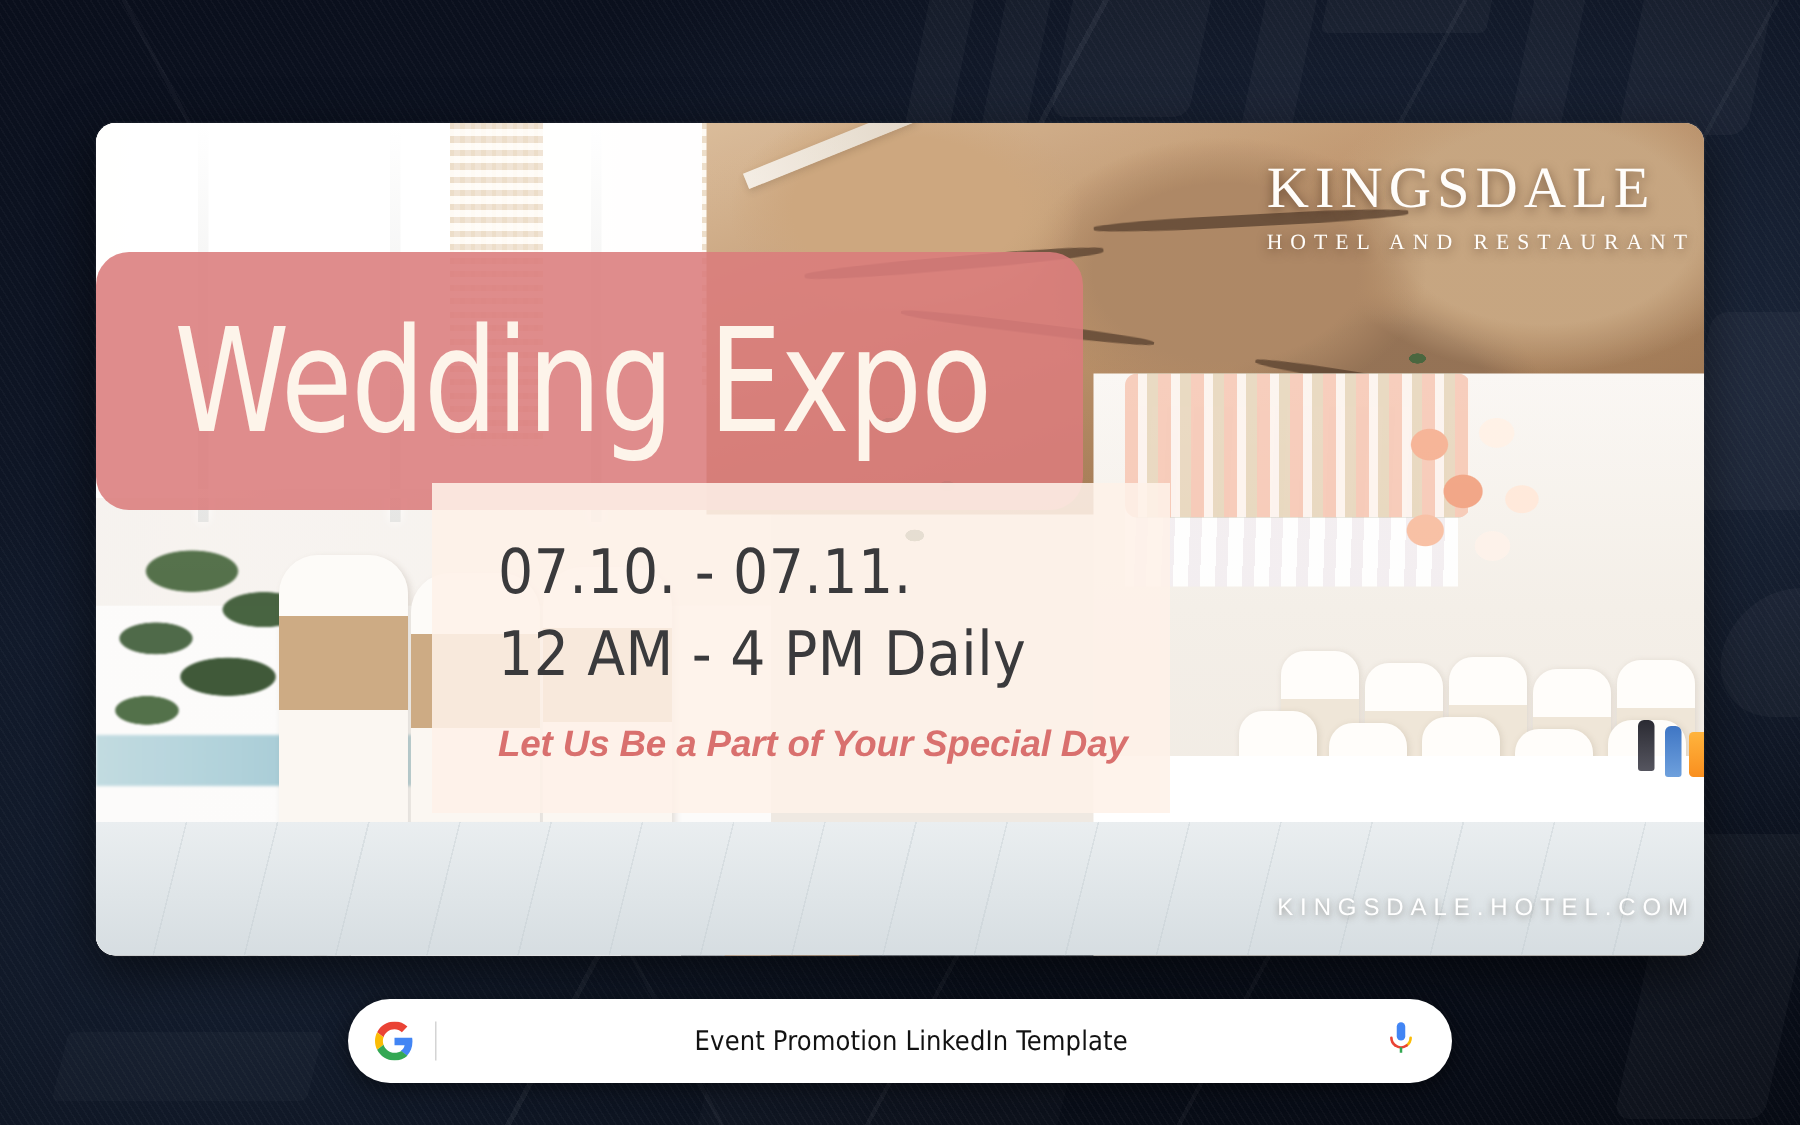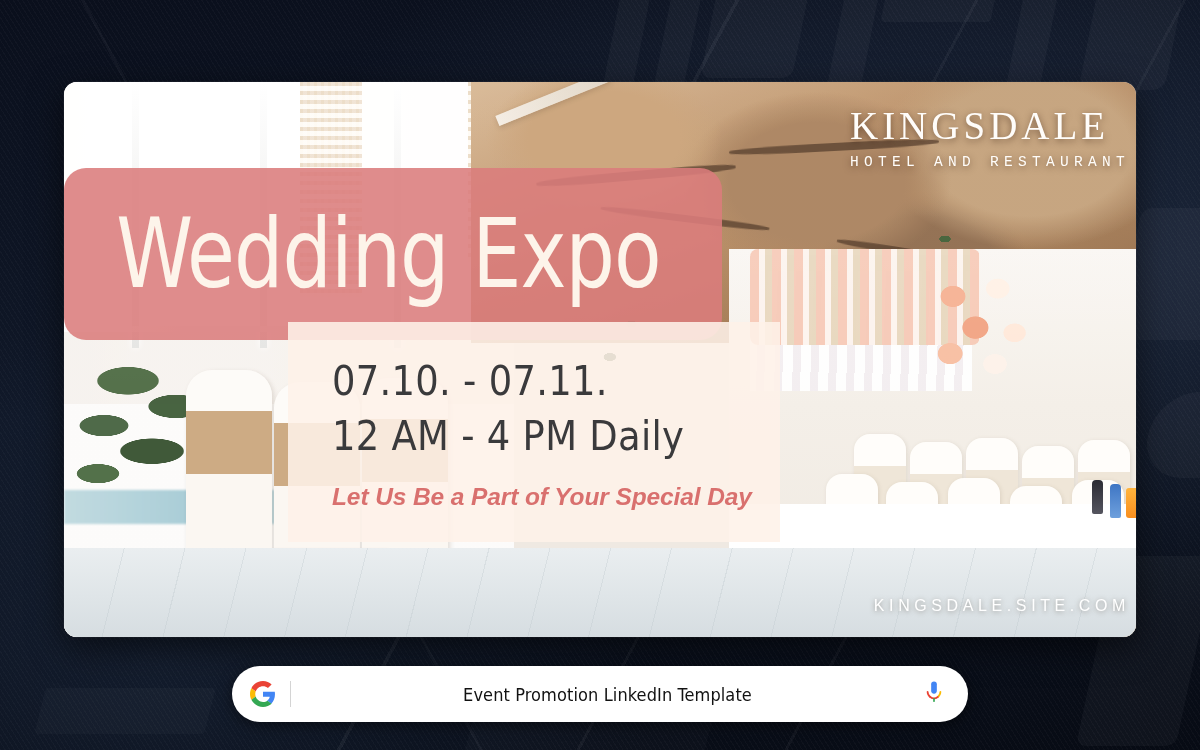--- a/index.html
+++ b/index.html
@@ -285,21 +285,21 @@
     color: #fffdfa;
     text-shadow: 0 2px 7px rgba(60,34,18,.6);
   }
   #brand-name {
     font-family: "Liberation Serif", serif;
     font-size: 39px;
     letter-spacing: 4px;
     line-height: 1;
   }
   #brand-tagline {
-    font-family: Liberation Mono, monospace;
+    font-family: Liberation Serif, serif;
     font-size: 14.5px;
     letter-spacing: 5.3px;
     margin-top: 9px;
   }
 
   
   #headline-band {
     position: absolute;
     left: 0;
     top: 86px;
@@ -499,21 +499,21 @@
     <div id="headline-band">
       <div id="headline-text">Wedding Expo</div>
     </div>
 
     <div id="info-panel">
       <div class="info-line">07.10. - 07.11.</div>
       <div class="info-line">12 AM - 4 PM Daily</div>
       <div id="info-tagline">Let Us Be a Part of Your Special Day</div>
     </div>
 
-    <div id="website-url">KINGSDALE.SITE.COM</div>
+    <div id="website-url">KINGSDALE.HOTEL.COM</div>
   </div>
 
   <div id="search-bar">
 
     <svg id="google-logo" viewBox="0 0 48 48">
       <path fill="#EA4335" d="M24 9.5c3.5 0 6.6 1.2 9.1 3.6l6.8-6.8C35.9 2.4 30.3 0 24 0 14.6 0 6.5 5.4 2.6 13.2l7.9 6.1C12.4 13.6 17.7 9.5 24 9.5z"></path>
       <path fill="#4285F4" d="M46.1 24.6c0-1.6-.1-3.2-.4-4.6H24v9.1h12.4c-.5 2.9-2.2 5.4-4.7 7l7.6 5.9c4.4-4.1 6.8-10.2 6.8-17.4z"></path>
       <path fill="#FBBC05" d="M10.5 28.7c-.5-1.4-.8-2.9-.8-4.7s.3-3.3.8-4.7l-7.9-6.1C.9 16.4 0 20.1 0 24s.9 7.6 2.6 10.8l7.9-6.1z"></path>
       <path fill="#34A853" d="M24 48c6.5 0 11.9-2.1 15.9-5.8l-7.6-5.9c-2.1 1.4-4.8 2.3-8.3 2.3-6.3 0-11.6-4.1-13.5-9.9l-7.9 6.1C6.5 42.6 14.6 48 24 48z"></path>
     </svg>

